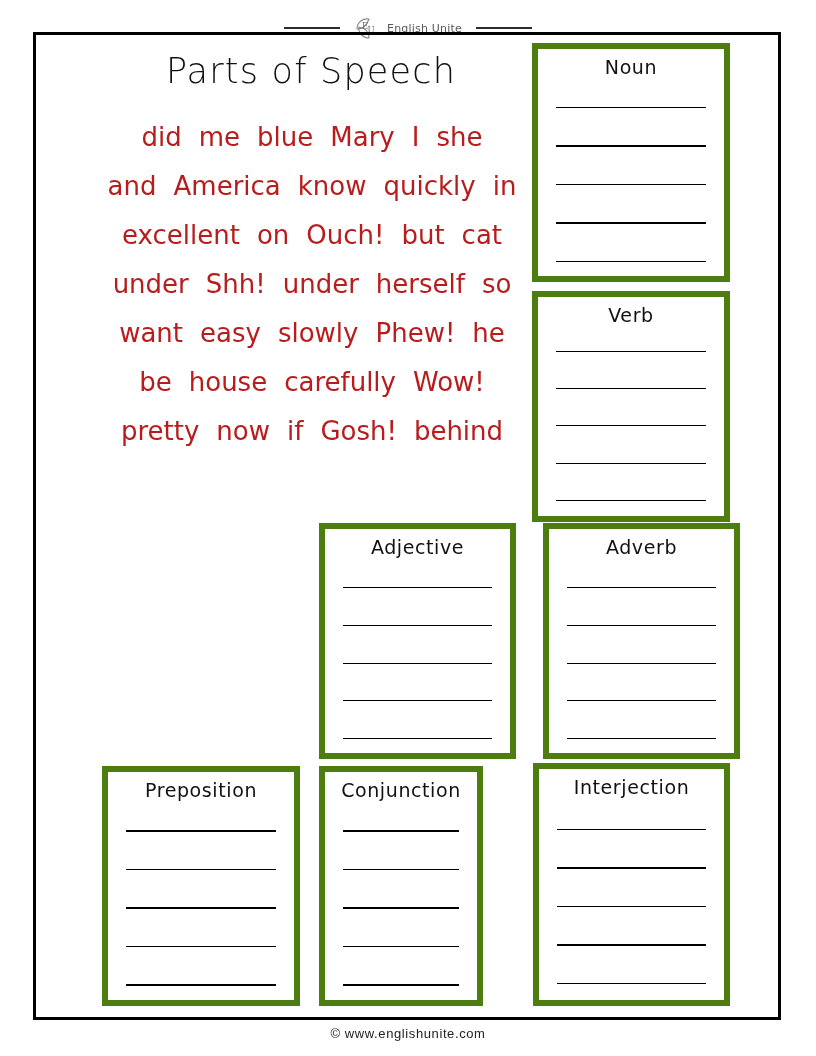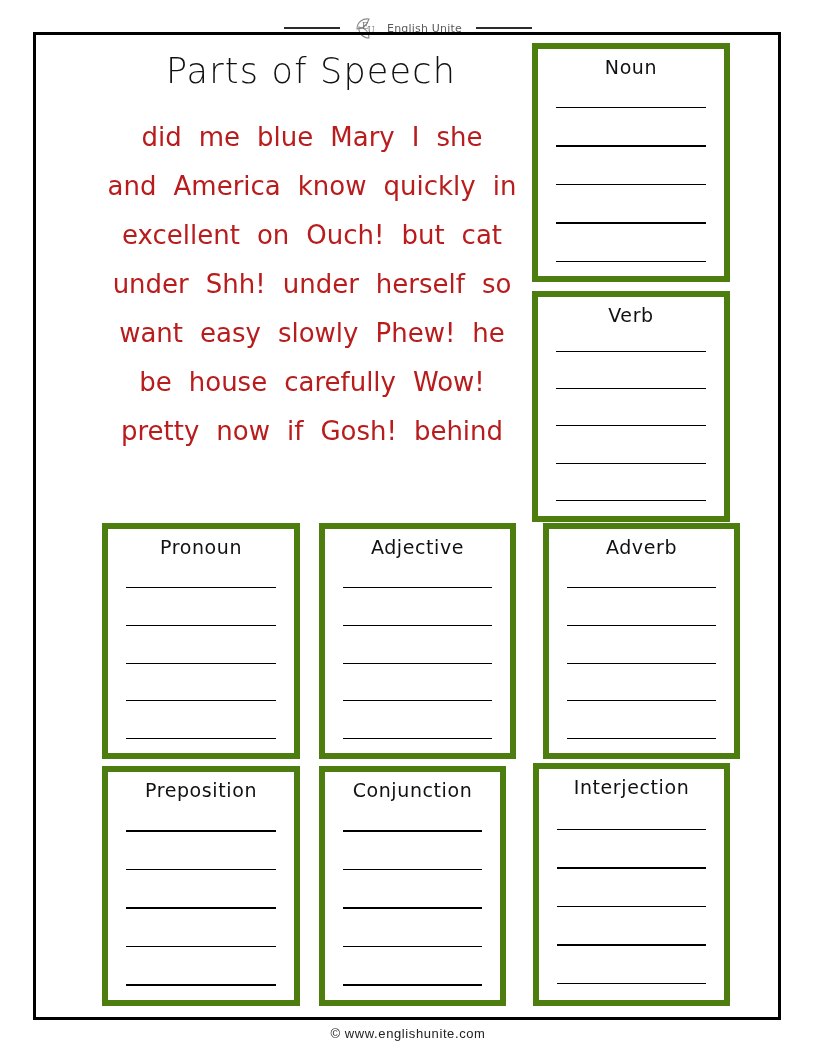--- a/index.html
+++ b/index.html
@@ -131,21 +131,21 @@
   }
   .write-line:last-child { margin-bottom: 0px; }
 
   
   #box-noun         { left: 496px; top:  8px;  width: 198px; height: 239px; }
   #box-verb         { left: 496px; top: 256px; width: 198px; height: 231px; }
   #box-pronoun      { left:  66px; top: 488px; width: 198px; height: 236px; }
   #box-adjective    { left: 283px; top: 488px; width: 197px; height: 236px; }
   #box-adverb       { left: 507px; top: 488px; width: 197px; height: 236px; }
   #box-preposition  { left:  66px; top: 731px; width: 198px; height: 240px; }
-  #box-conjunction  { left: 283px; top: 731px; width: 187px; height: 240px; }
+  #box-conjunction  { left: 283px; top: 731px; width: 164px; height: 240px; }
   #box-interjection { left: 497px; top: 728px; width: 197px; height: 243px; }
 
   #box-verb .cat-lines         { top: 54px; bottom: 16px; }
   #box-interjection .cat-lines { top: 60px; bottom: 16px; }
 
   
   .footer {
     position: absolute;
     left: 0;
     top: 1026px;
@@ -202,30 +202,20 @@
     <div class="cat-title">Verb</div>
     <div class="cat-lines">
         <div class="write-line"></div>
         <div class="write-line"></div>
         <div class="write-line"></div>
         <div class="write-line"></div>
         <div class="write-line"></div>
       </div>
   </div>
 
-  <div class="cat-box" id="box-pronoun">
-    <div class="cat-title">Pronoun</div>
-    <div class="cat-lines">
-        <div class="write-line"></div>
-        <div class="write-line"></div>
-        <div class="write-line"></div>
-        <div class="write-line"></div>
-        <div class="write-line"></div>
-      </div>
-  </div>
 
   <div class="cat-box" id="box-adjective">
     <div class="cat-title">Adjective</div>
     <div class="cat-lines">
         <div class="write-line"></div>
         <div class="write-line"></div>
         <div class="write-line"></div>
         <div class="write-line"></div>
         <div class="write-line"></div>
       </div>

